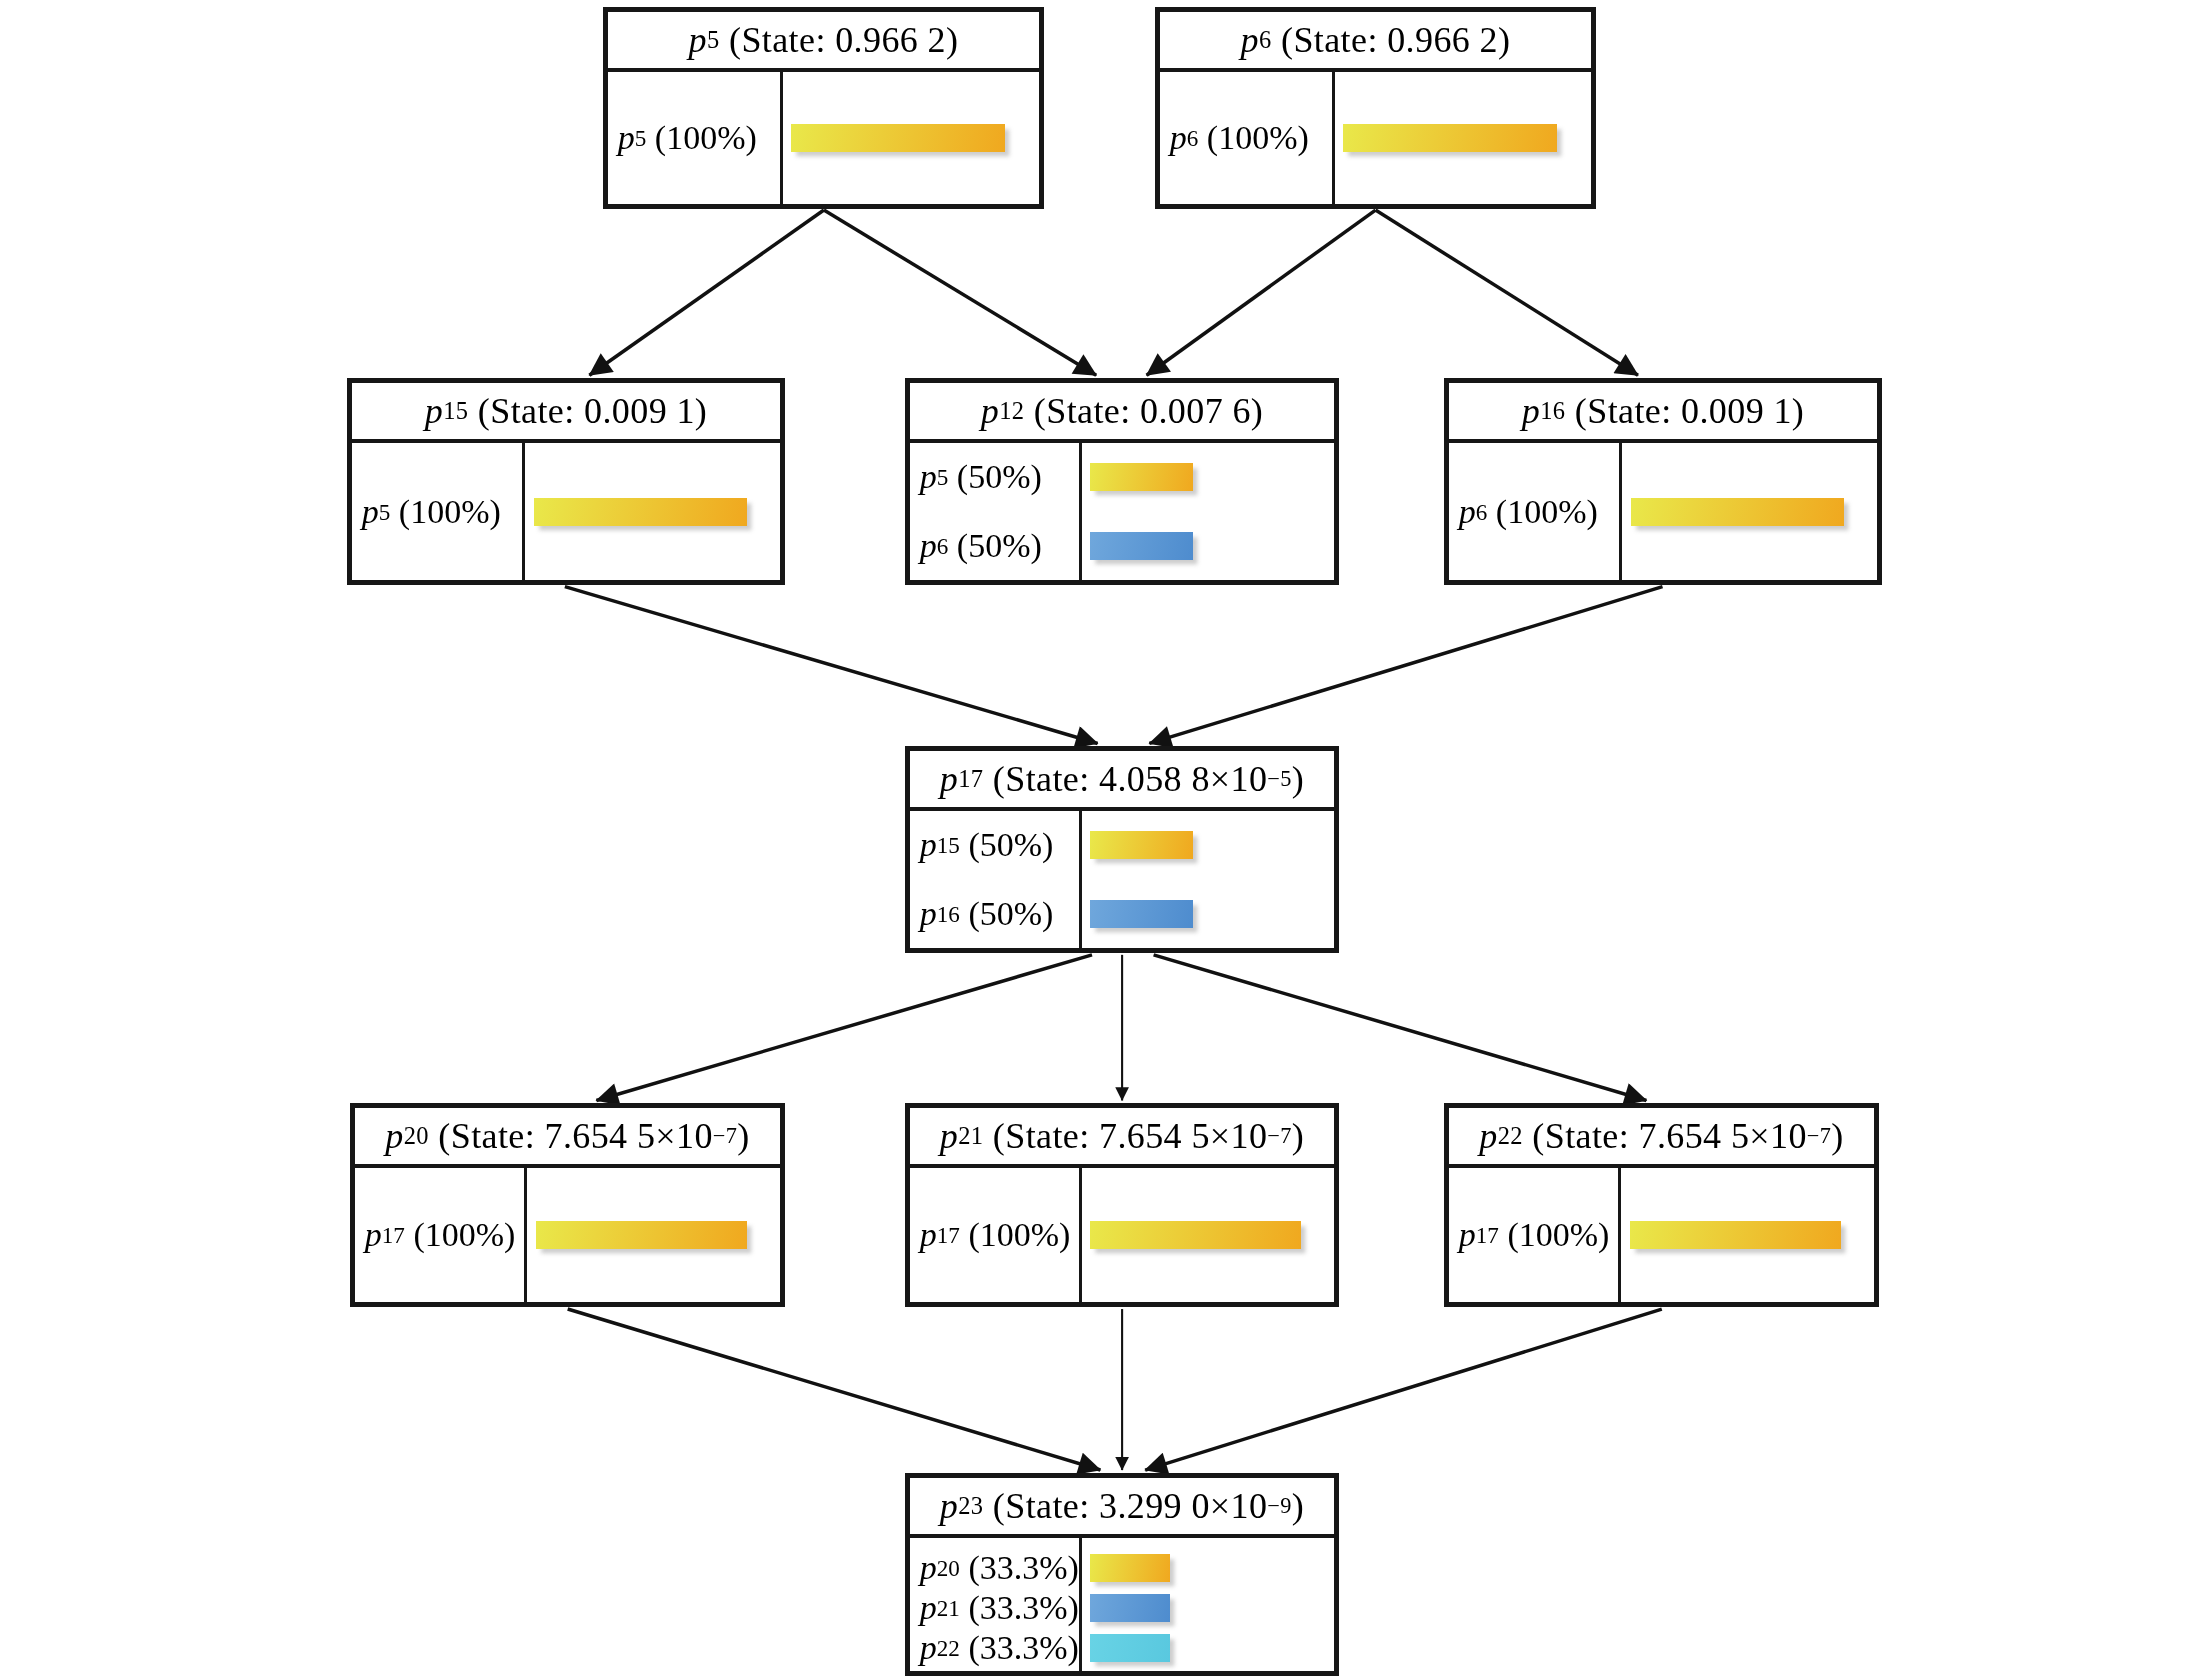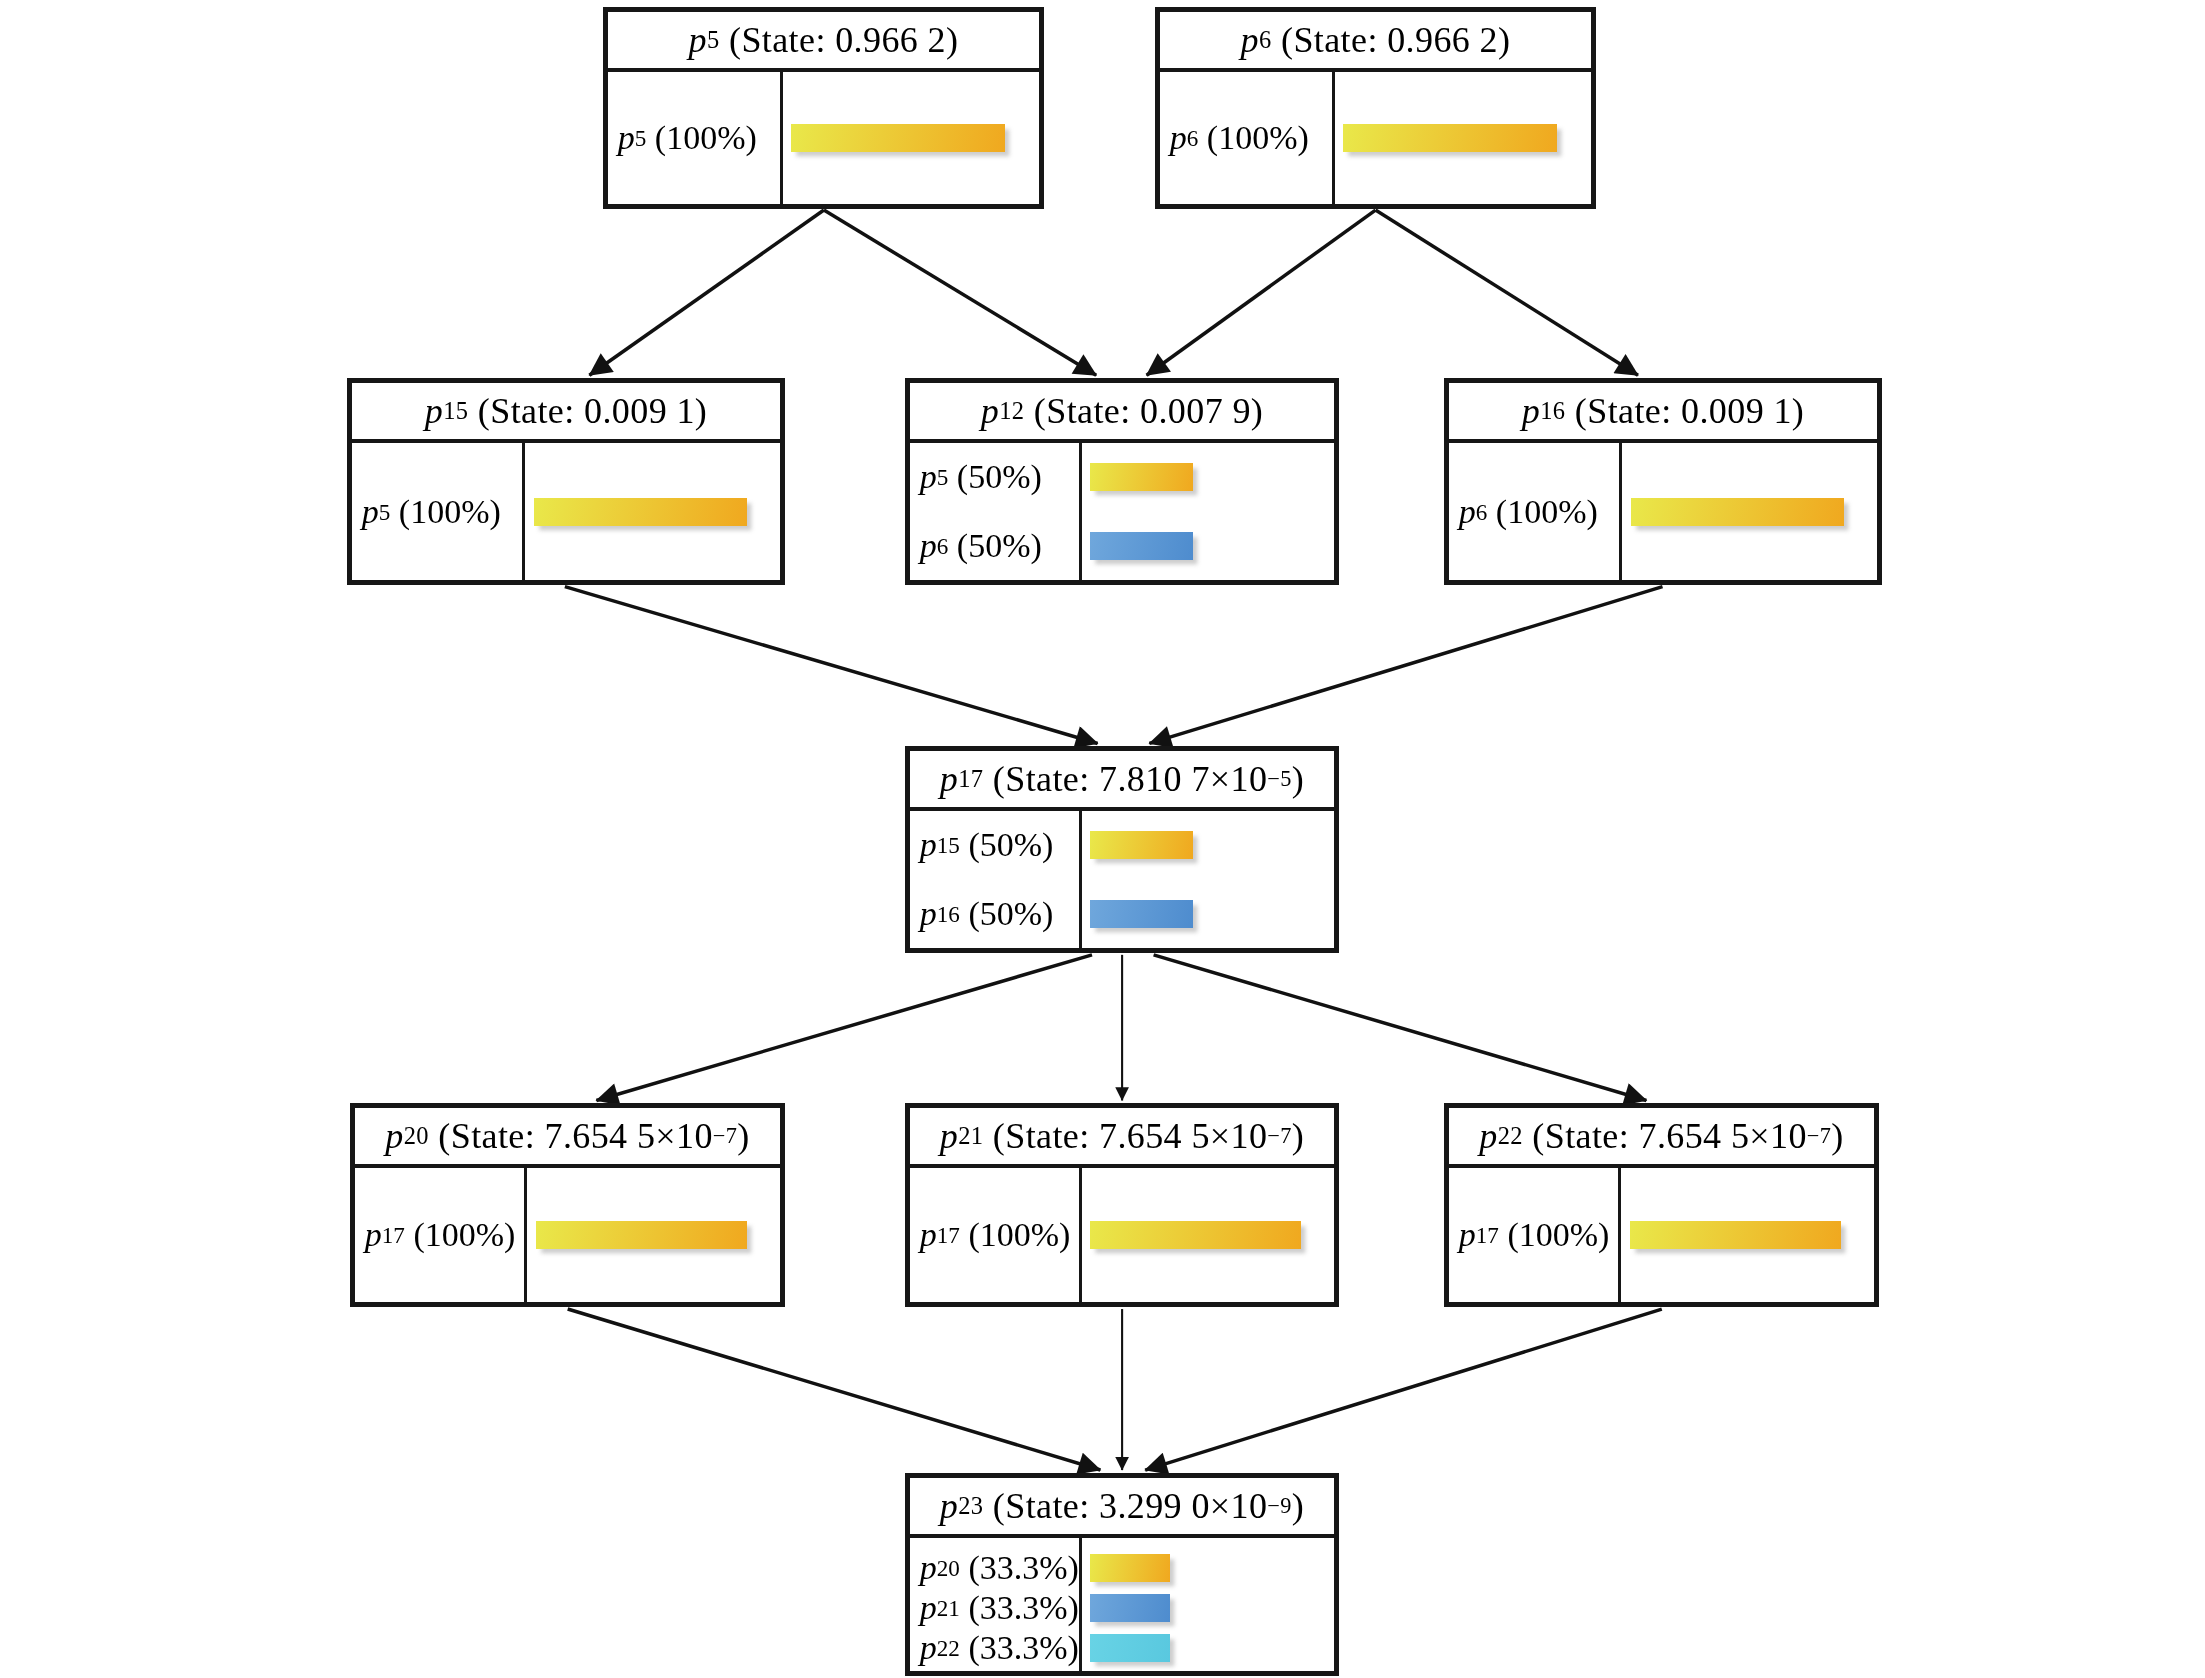--- a/index.html
+++ b/index.html
@@ -152,21 +152,21 @@
             <div class="bar" style="width:90%;background:linear-gradient(100deg,#e9e84a,#f0a81f)"></div>
           </div>
         </div>
       </div>
     </div>
     <div class="node" style="left:905px;top:378px;width:434px;height:207px;border-color:#161616">
       <div class="hdr">
         <i>p</i>
         <sub>12</sub>
         <span>&nbsp;</span>
-        <span>(State: 0.007 9</span>
+        <span>(State: 0.007 6</span>
         <span>)</span>
       </div>
       <div class="body">
         <div class="labels">
           <div class="lab-row">
             <i>p</i>
             <sub>5</sub>
             <span>&nbsp;</span>
             <span>(50%)</span>
           </div>
@@ -209,21 +209,21 @@
             <div class="bar" style="width:90%;background:linear-gradient(100deg,#e9e84a,#f0a81f)"></div>
           </div>
         </div>
       </div>
     </div>
     <div class="node" style="left:905px;top:746px;width:434px;height:207px;border-color:#161616">
       <div class="hdr">
         <i>p</i>
         <sub>17</sub>
         <span>&nbsp;</span>
-        <span>(State: 7.810 7×10</span>
+        <span>(State: 4.058 8×10</span>
         <sup>−5</sup>
         <span>)</span>
       </div>
       <div class="body">
         <div class="labels">
           <div class="lab-row">
             <i>p</i>
             <sub>15</sub>
             <span>&nbsp;</span>
             <span>(50%)</span>

